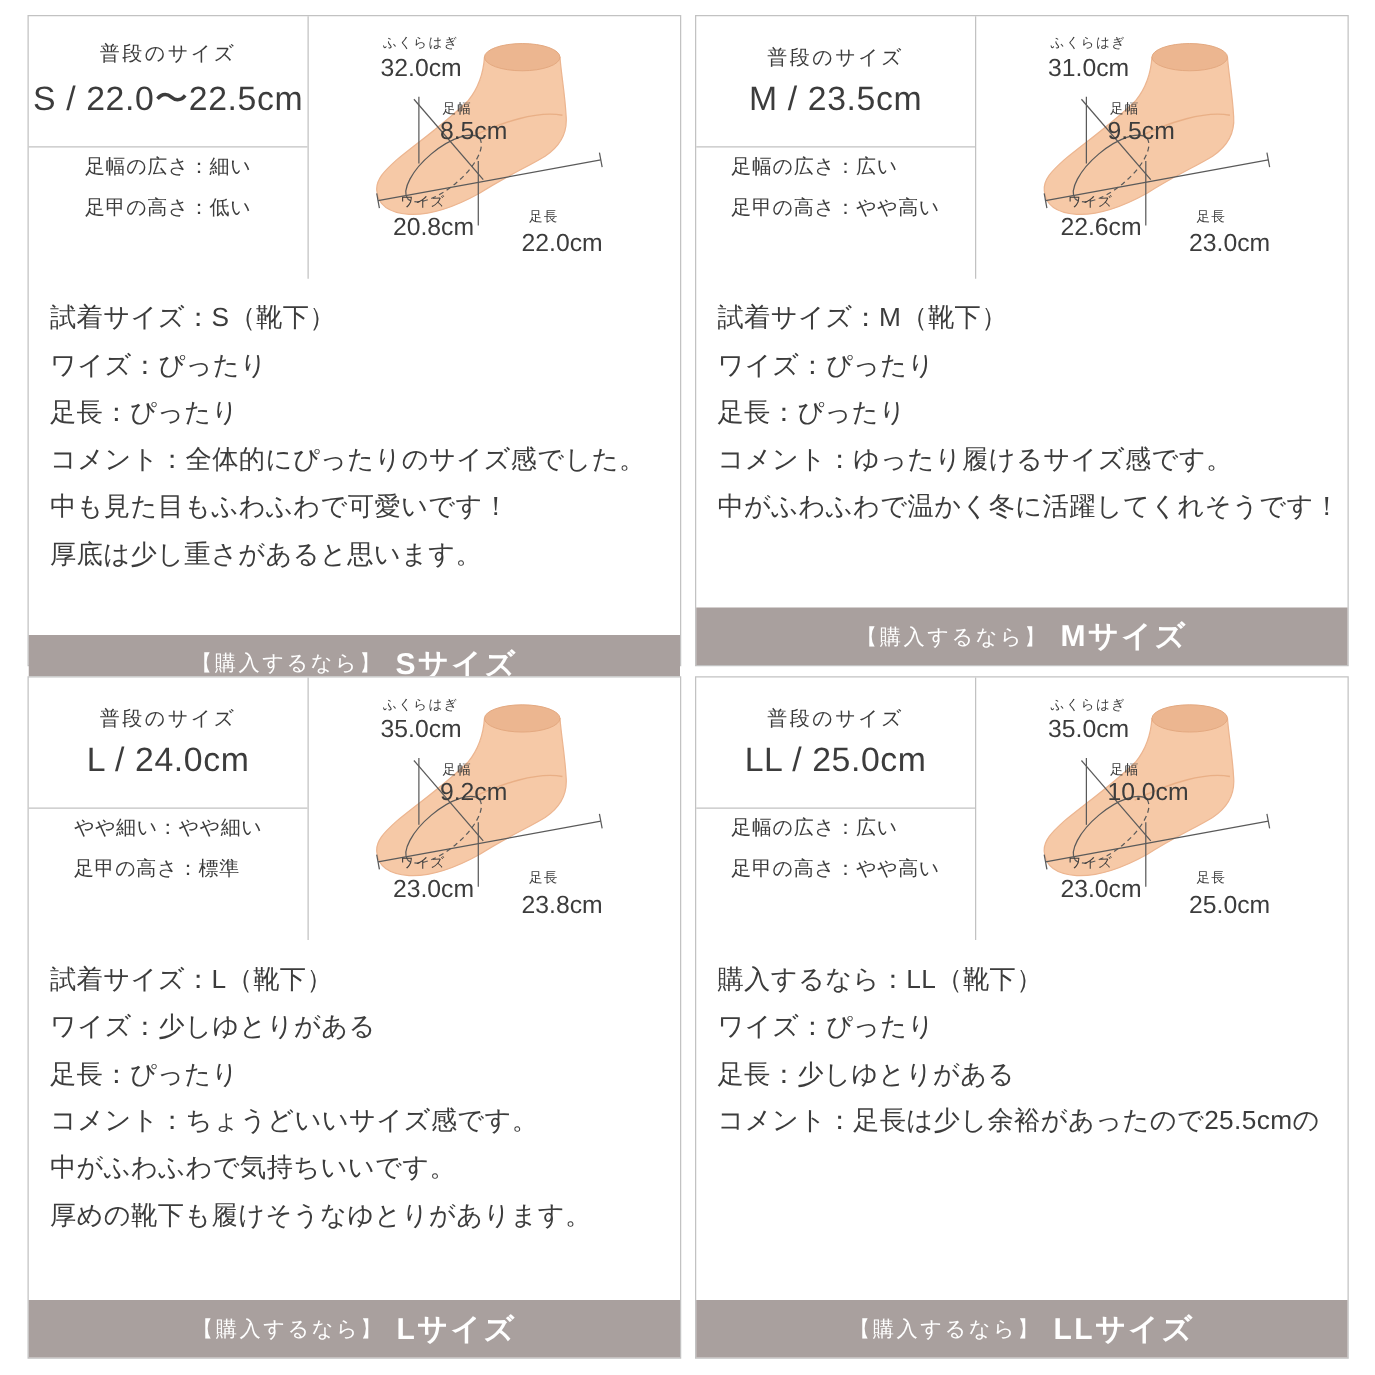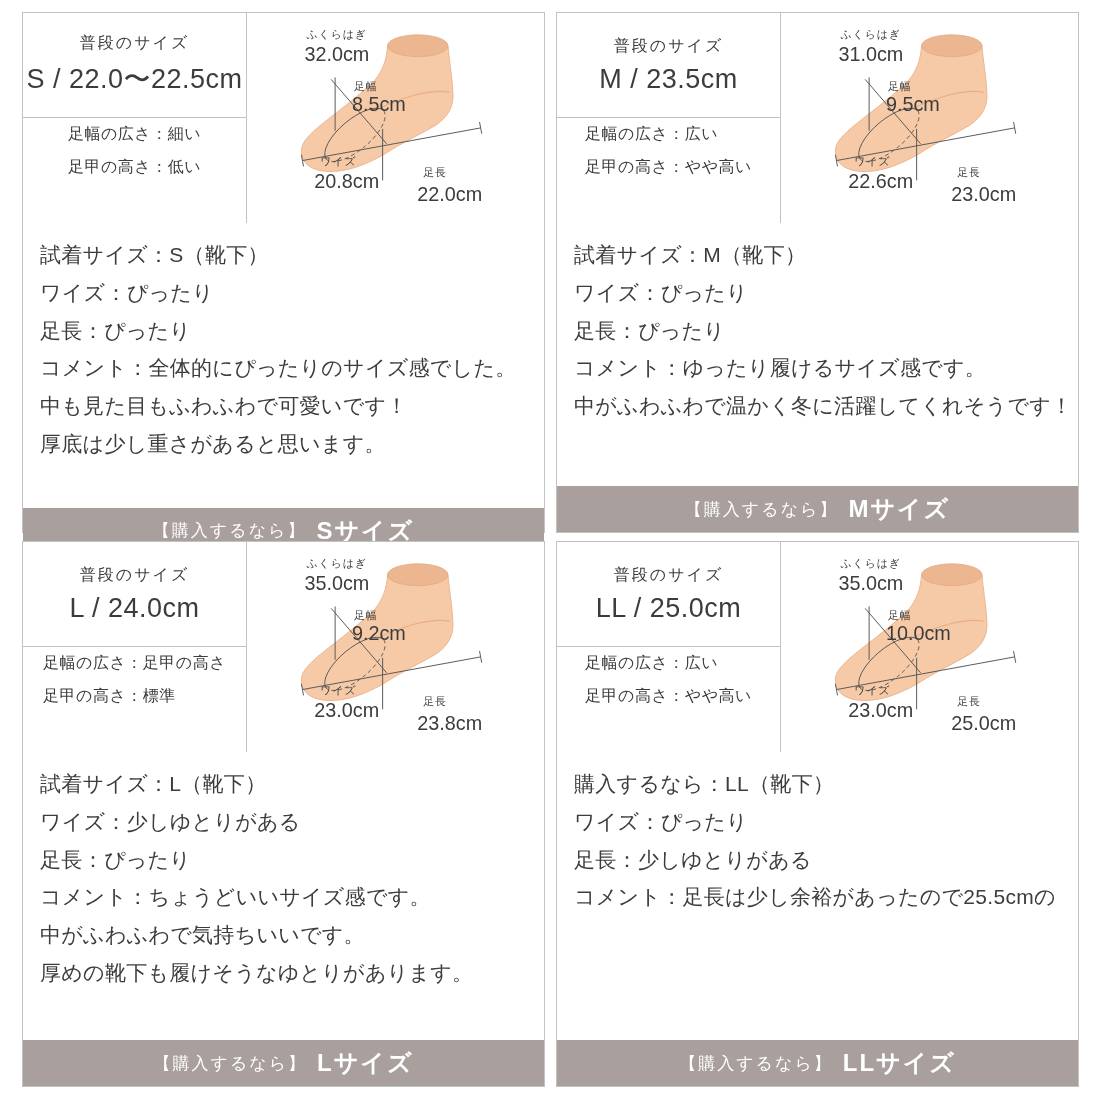--- a/index.html
+++ b/index.html
@@ -174,21 +174,21 @@
 
   <div class="panel pos-2">
     <div class="top-section">
       <div class="left-col">
         <div class="size-box">
           <div class="usual-label">普段のサイズ</div>
           <div class="size-value">L / 24.0cm</div>
         </div>
         <div class="trait-box">
           <div class="trait-inner">
-            <div>足幅の広さ：足甲の高さ</div>
+            <div>やや細い：やや細い</div>
             <div>足甲の高さ：標準</div>
           </div>
         </div>
       </div>
       <div class="illustration">
         <svg viewBox="0 0 300 210">
 
           <path d="M142,32 C141,47 137,57 129,67 C112,84 88,101 71,115
                    C61,124 54,131 55,140 C56,152 66,158 81,159
                    C101,160 120,152 138,142 C158,129 178,120 191,112

